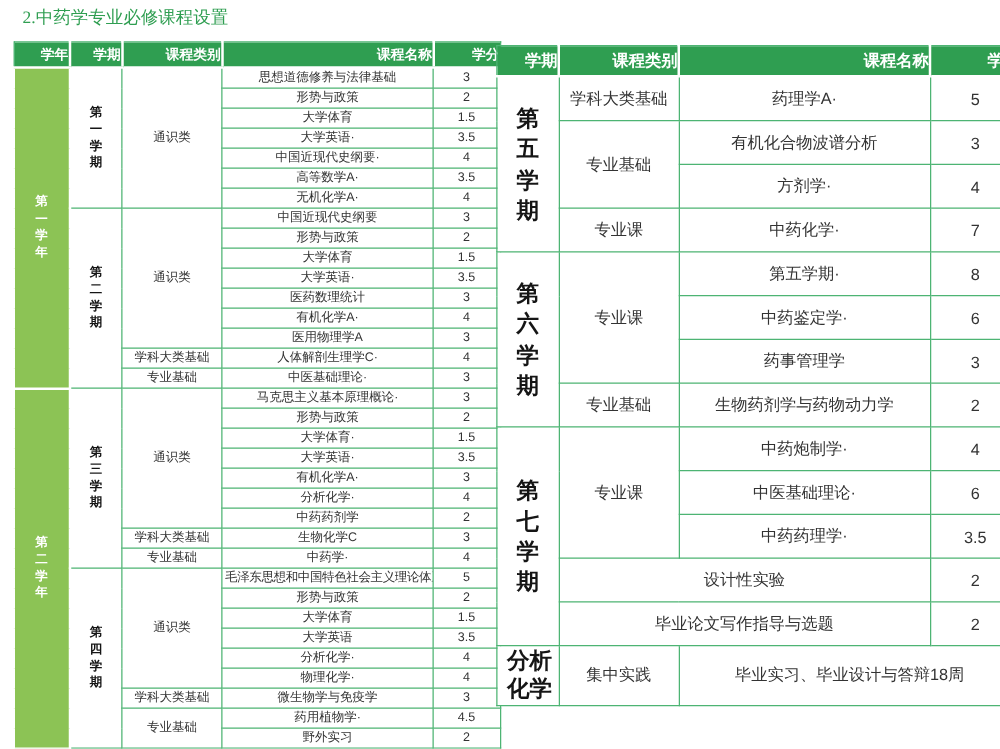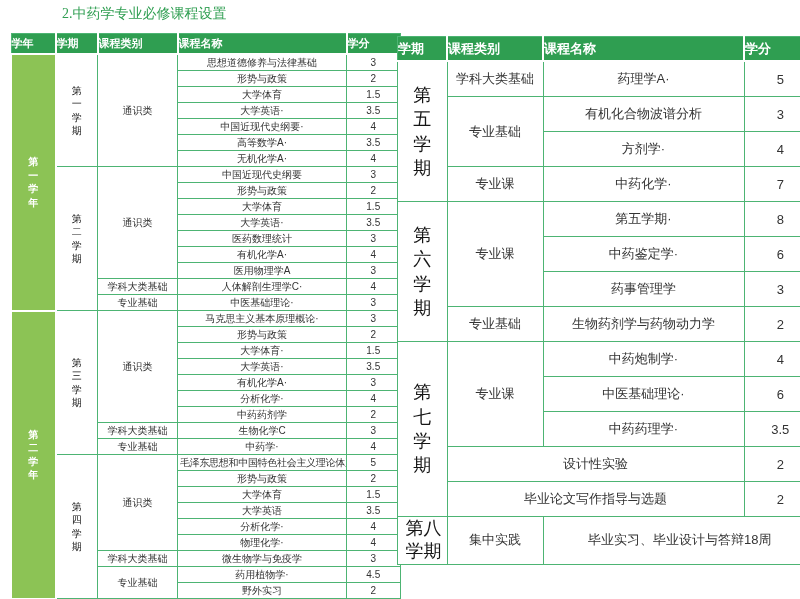--- a/index.html
+++ b/index.html
@@ -10,47 +10,47 @@
   html,body{margin:0;padding:0;}
   body{
     width:800px;height:599px;overflow:hidden;position:relative;
     background:#ffffff;
     font-family:"Liberation Sans","DejaVu Sans",sans-serif;
     color:#333;
   }
   .title{
     position:absolute;left:18px;top:5px;
     font-family:"Liberation Serif","DejaVu Serif",serif;
-    font-size:14px;color:var(--green);margin-left:44px;
+    font-size:14px;color:var(--green);
   }
   table{
     border-collapse:collapse;table-layout:fixed;position:absolute;
     border:1px solid var(--border);
   }
   #lt{left:10px;top:33px;width:380px;}
   #rt{left:397px;top:36px;width:412px;}
   th{
     background:var(--green);color:#fff;font-weight:bold;
-    padding:0;text-align:left;vertical-align:middle;
+    padding:0;text-align:right;vertical-align:middle;
     border-bottom:2px solid #fff;
   }
   th + th{border-left:2px solid #fff;}
   #lt th{height:19px;font-size:11px;}
   #rt th{height:23px;font-size:13px;}
   td{
     border:1px solid var(--border);
     text-align:center;vertical-align:middle;
   }
   #lt td{font-size:10px;height:15px;padding:0 2px;line-height:1.15;}
   #rt td{font-size:13px;height:34px;padding:0 4px;}
   .yearcell{
     background:var(--lightgreen);color:#fff;font-weight:bold;
     font-size:12px;border:2px solid #fff;
   }
-  .semcell{font-weight:normal;color:#151515;font-size:13px;background:#fff;}
+  .semcell{font-weight:bold;color:#151515;font-size:13px;background:#fff;}
   #rt .semcell{font-size:18px;}
   .vtext{width:1.1em;margin:0 auto;word-break:break-all;line-height:1.35;white-space:normal;}
   .vtext-wide{width:2.4em;margin:0 auto;word-break:break-all;line-height:1.3;white-space:normal;}
   .namecell{white-space:nowrap;overflow:hidden;margin-top:38px;}
   .tight{font-size:8.5px;letter-spacing:-0.3px;}
   .catcell{white-space:nowrap;overflow:hidden;margin-left:16px;}
 </style>
 </head>
 <body>
 
@@ -306,19 +306,19 @@
       <tr>
         <td colspan="2" class="namecell">设计性实验</td>
         <td class="creditcell">2</td>
       </tr>
       <tr>
         <td colspan="2" class="namecell">毕业论文写作指导与选题</td>
         <td class="creditcell">2</td>
       </tr>
       <tr>
         <td class="semcell">
-          <div class="vtext-wide">第八学期</div>
+          <div class="vtext-wide">分析化学</div>
         </td>
         <td class="catcell">集中实践</td>
         <td colspan="2" class="namecell">毕业实习、毕业设计与答辩18周</td>
       </tr>
     </tbody>
 </table>
 
 </body></html>

